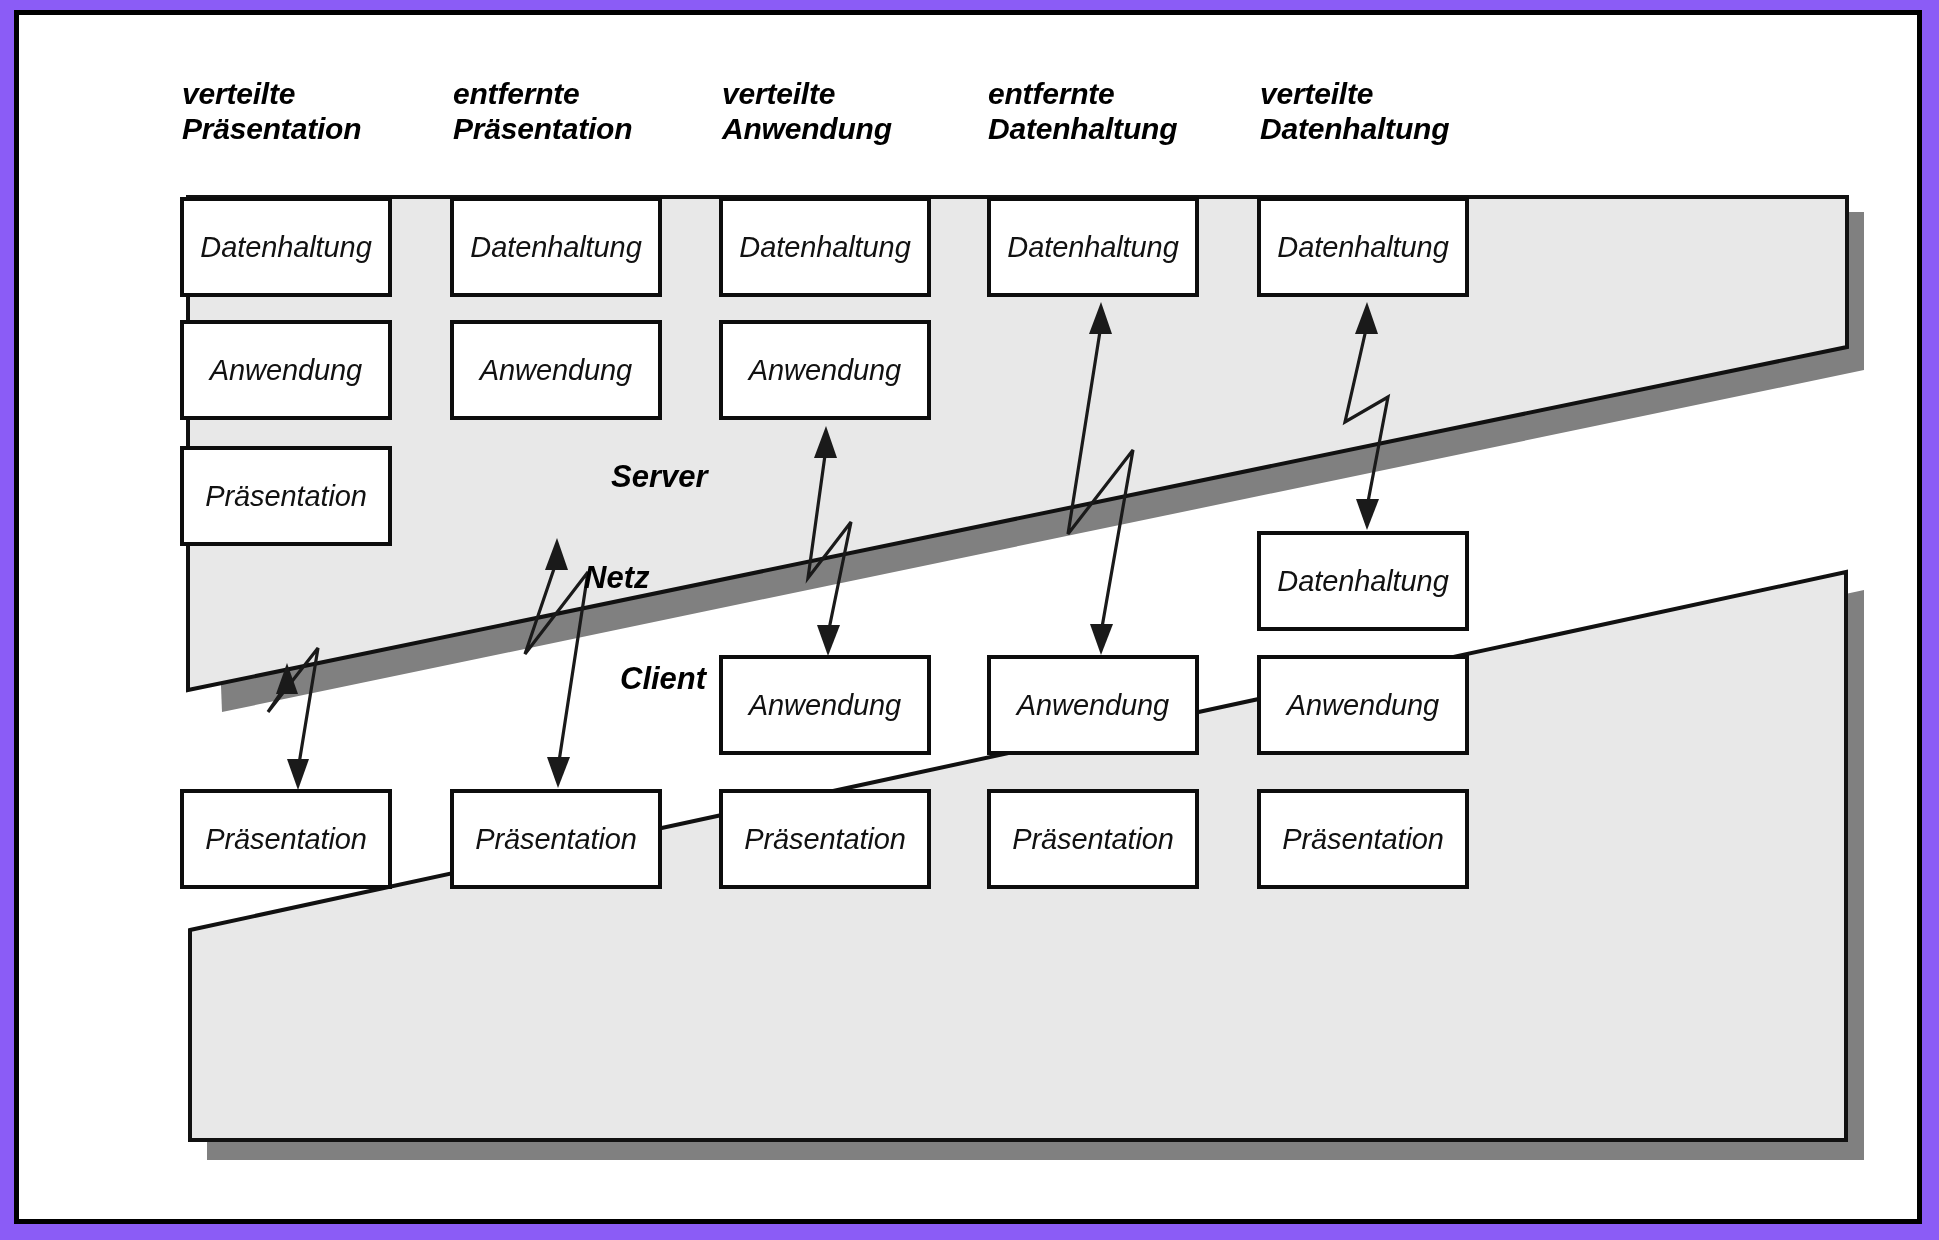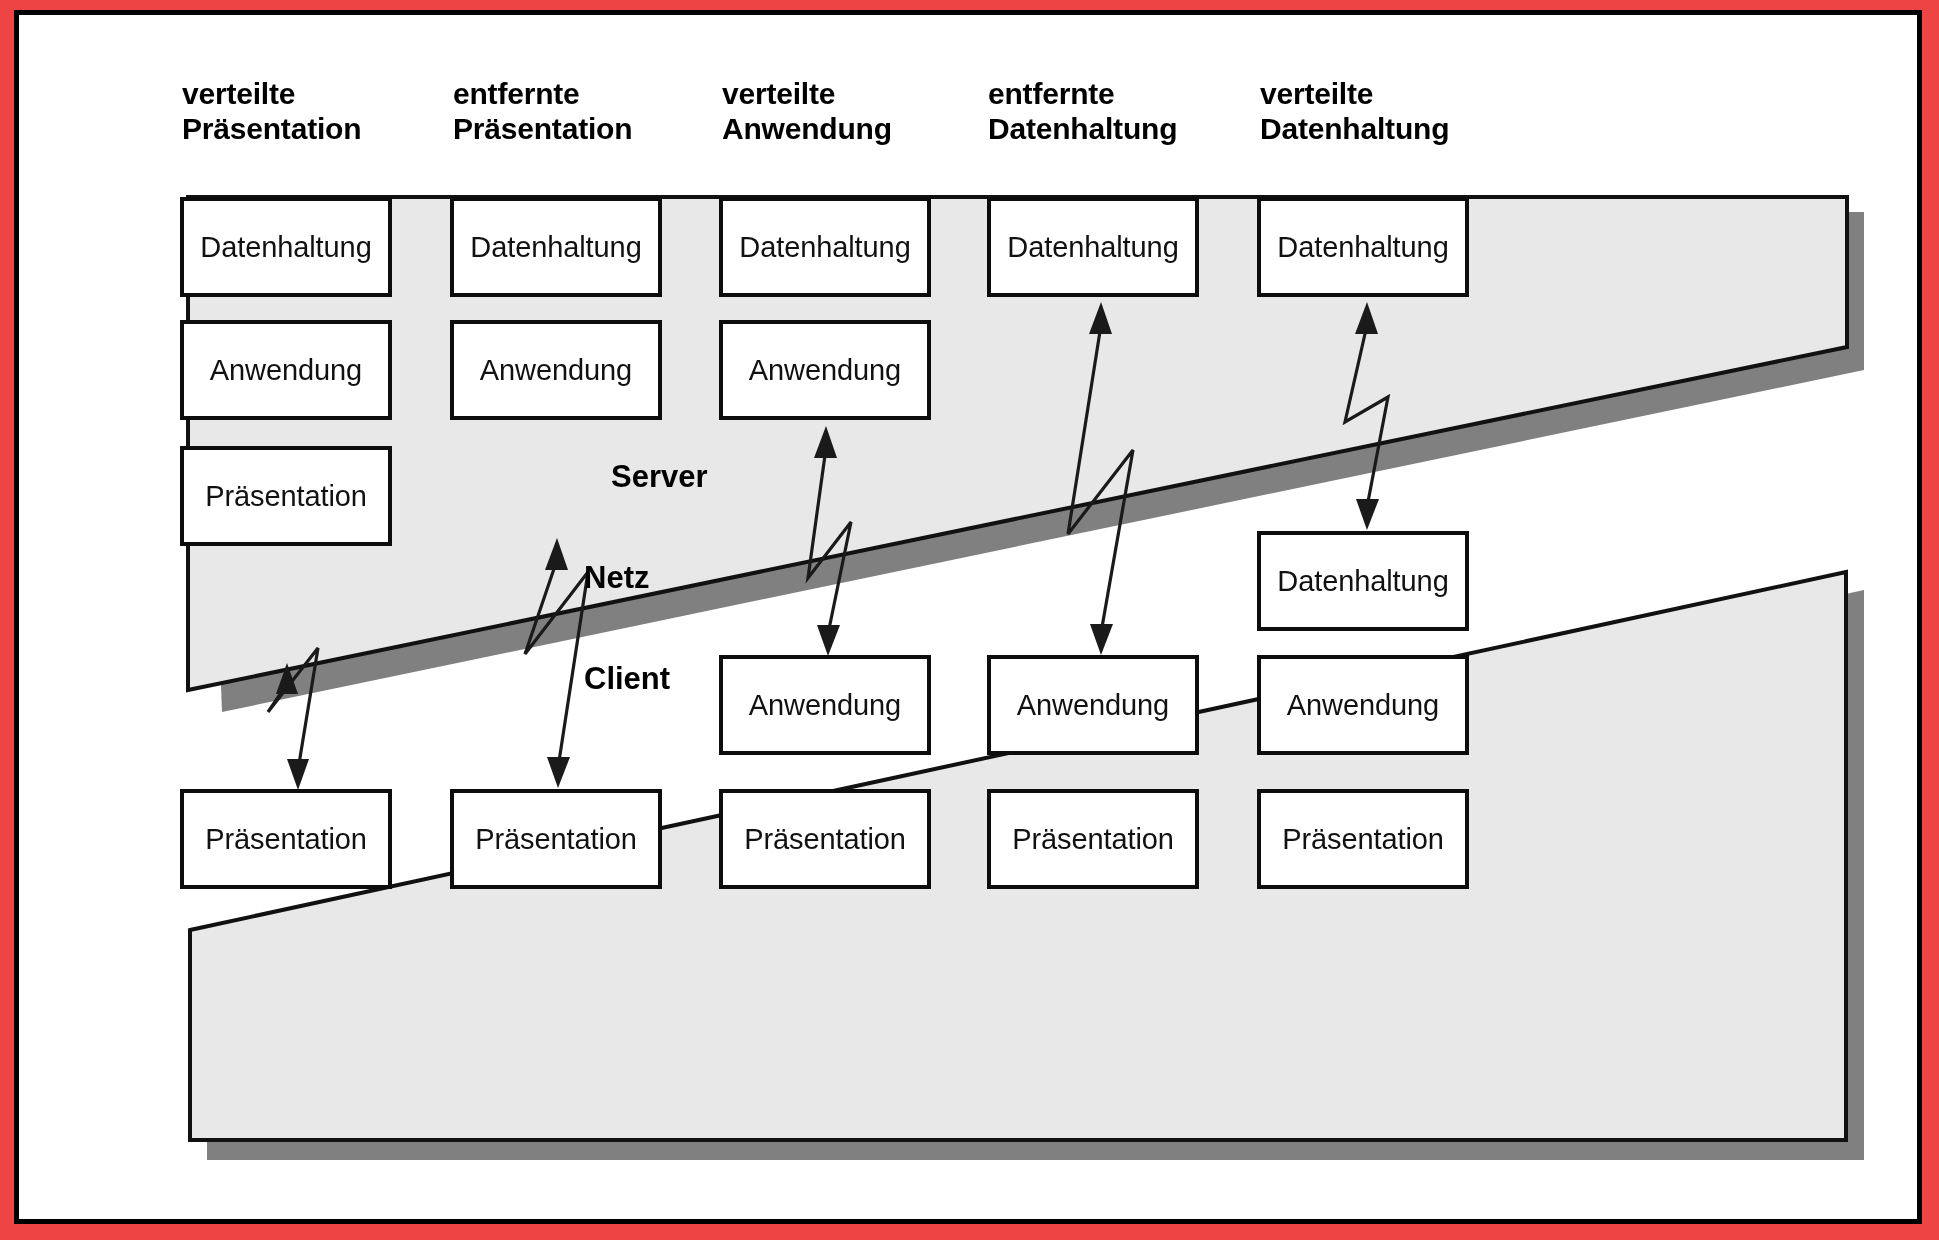--- a/index.html
+++ b/index.html
@@ -1,17 +1,17 @@
 <!DOCTYPE html>
 <html><head>
 <meta charset="utf-8">
 <style>
   html,body{margin:0;padding:0;background:#ffffff;}
   body{font-family:"Liberation Sans","DejaVu Sans",sans-serif;}
-  #stage{position:relative;width:1939px;height:1240px;background:#ef4444;overflow:hidden;}
+  #stage{position:relative;width:1939px;height:1240px;background:#8b5cf6;overflow:hidden;font-style:italic;}
   #frame{position:absolute;left:14px;top:10px;width:1908px;height:1214px;border:5px solid #000;box-sizing:border-box;background:#fff;}
   svg#diagram{position:absolute;left:0;top:0;width:1939px;height:1240px;}
 
   .col-head{
     position:absolute;
     font-weight:bold;
     font-size:30px;
     line-height:1.18;
     color:#000;
     white-space:pre;
@@ -92,21 +92,21 @@
   </svg>
 
   <div class="col-head" style="left:182px;top:76px;"><span>verteilte</span><br><span>Präsentation</span></div>
   <div class="col-head" style="left:453px;top:76px;"><span>entfernte</span><br><span>Präsentation</span></div>
   <div class="col-head" style="left:722px;top:76px;"><span>verteilte</span><br><span>Anwendung</span></div>
   <div class="col-head" style="left:988px;top:76px;"><span>entfernte</span><br><span>Datenhaltung</span></div>
   <div class="col-head" style="left:1260px;top:76px;"><span>verteilte</span><br><span>Datenhaltung</span></div>
 
   <div class="band-label" style="left:611px;top:459px;">Server</div>
   <div class="band-label" style="left:584px;top:560px;">Netz</div>
-  <div class="band-label" style="left:584px;top:661px;">Client</div>
+  <div class="band-label" style="left:620px;top:661px;">Client</div>
 
   <div class="nodebox" style="left:180px;top:197px;width:212px;height:100px;">
       <span>Datenhaltung</span>
     </div>
   <div class="nodebox" style="left:180px;top:320px;width:212px;height:100px;">
       <span>Anwendung</span>
     </div>
   <div class="nodebox" style="left:180px;top:446px;width:212px;height:100px;">
       <span>Präsentation</span>
     </div>

